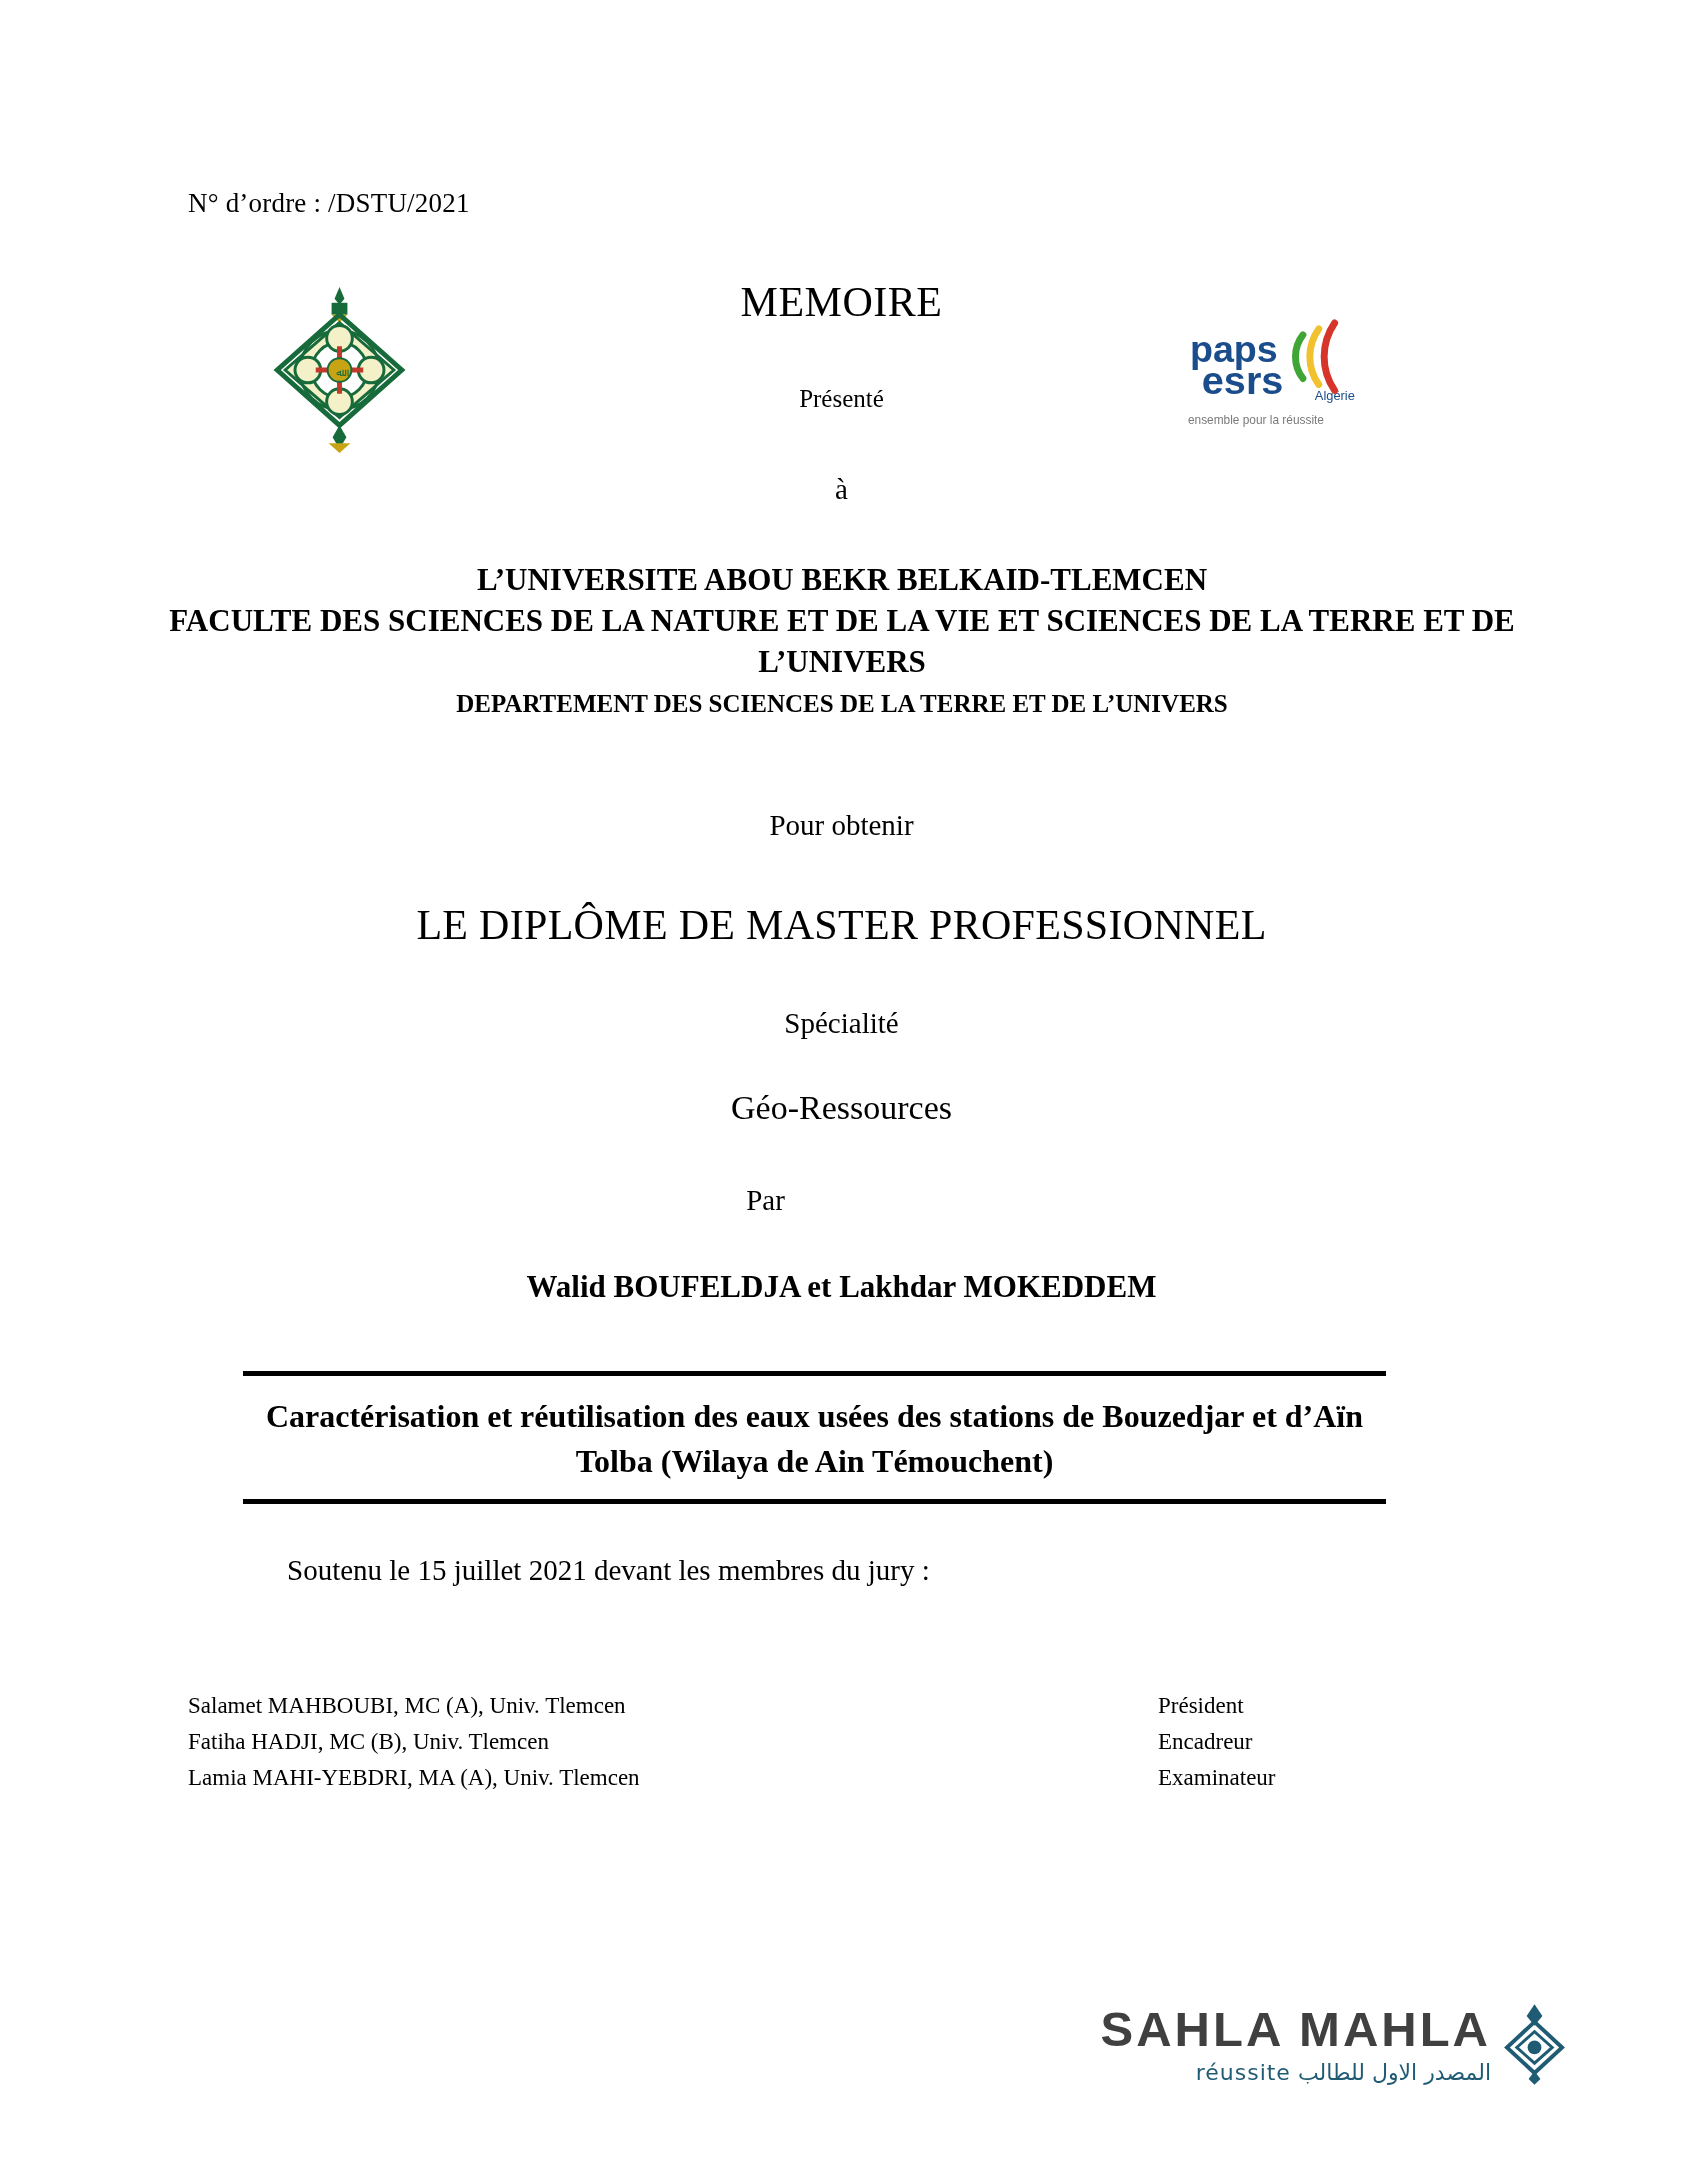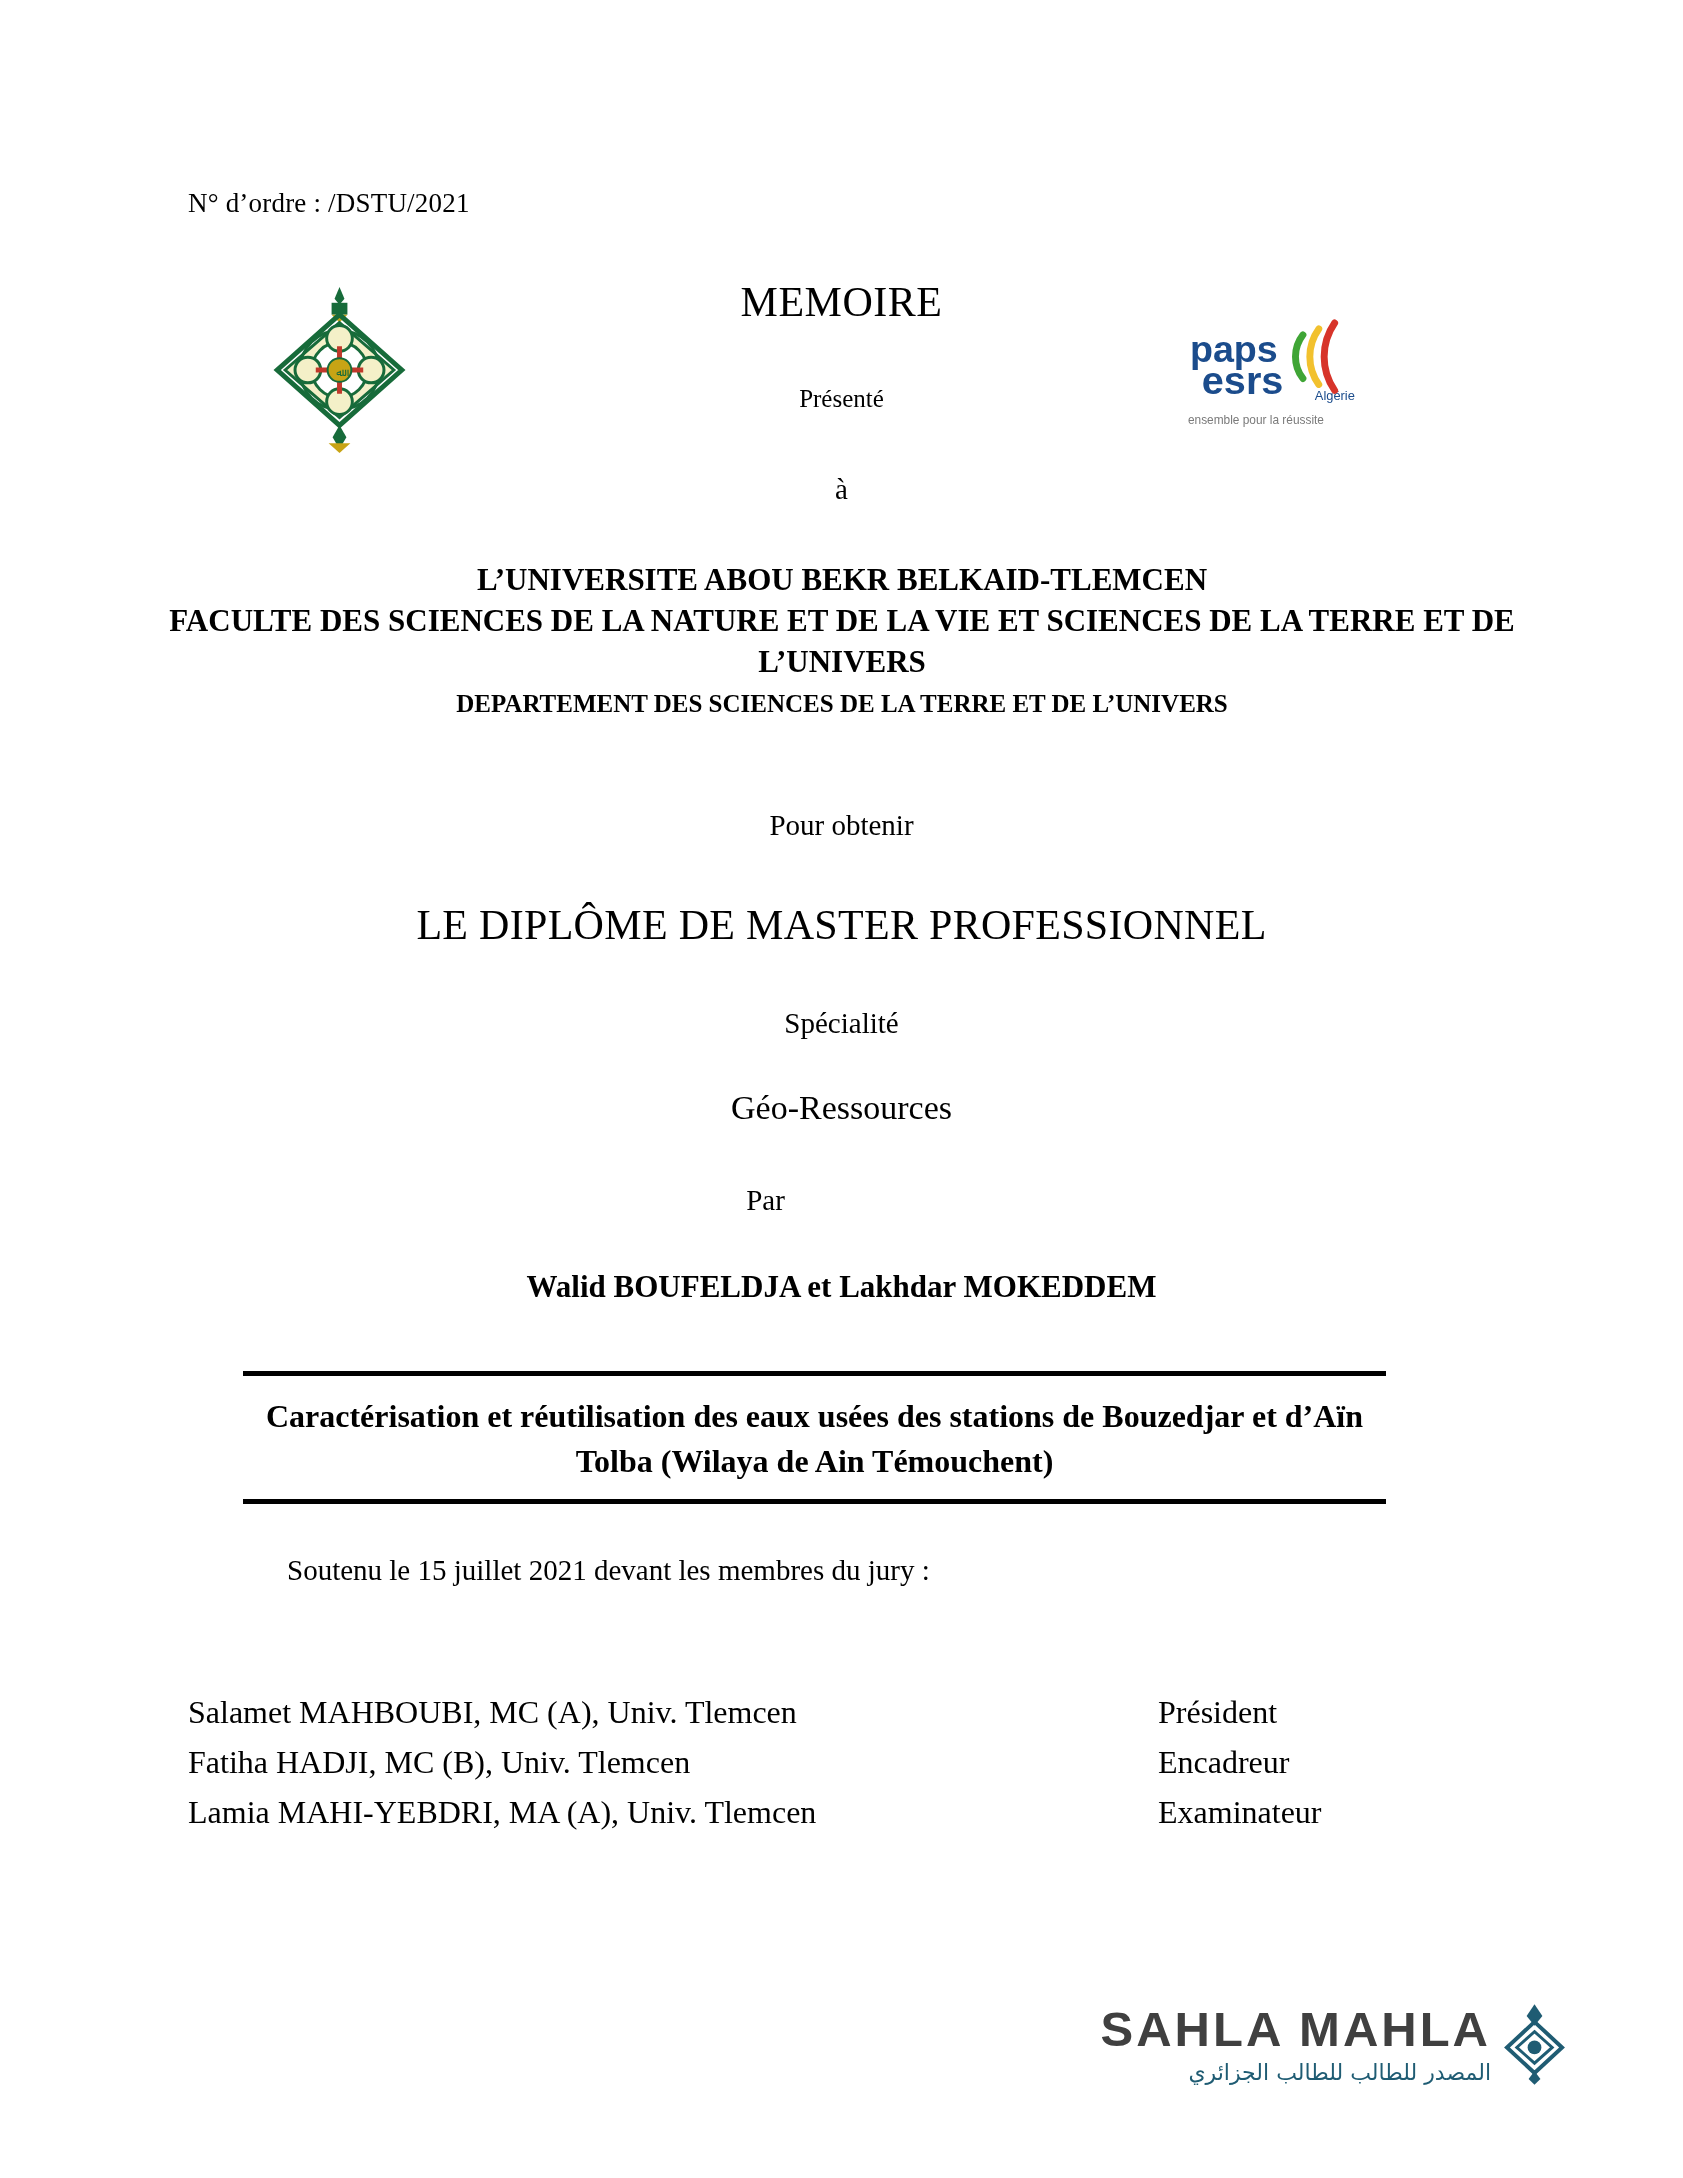--- a/index.html
+++ b/index.html
@@ -158,21 +158,21 @@
 
   
   .jury {
     position: absolute;
     left: 188px;
     top: 1688px;
     width: 1188px;
   }
   .jury-row {
     display: flex;
-    font-size: 32px;
+    font-size: 23px;
     line-height: 1.56;
   }
   .jury-name {
     width: 970px;
   }
   .jury-role {
     width: 218px;
   }
 
   
@@ -293,21 +293,21 @@
     </div>
     <div class="jury-row">
       <div class="jury-name">Lamia MAHI-YEBDRI, MA (A), Univ. Tlemcen</div>
       <div class="jury-role">Examinateur</div>
     </div>
   </div>
 
   <div class="brand">
     <div class="brand-texts">
       <div class="brand-main">SAHLA MAHLA</div>
-      <div class="brand-sub">المصدر للطالب للطالب الجزائري</div>
+      <div class="brand-sub">المصدر الاول للطالب réussite</div>
     </div>
     <div class="brand-mark">
       <svg viewBox="0 0 64 86" width="63" height="85" xmlns="http://www.w3.org/2000/svg">
         <path d="M32 2 L40 14 L32 24 L24 14 Z" fill="#1F5C73"></path>
         <path d="M32 20 L60 46 L32 72 L4 46 Z" fill="none" stroke="#1F5C73" stroke-width="4"></path>
         <path d="M32 30 L50 46 L32 62 L14 46 Z" fill="none" stroke="#1F5C73" stroke-width="3"></path>
         <circle cx="32" cy="46" r="7" fill="#1F5C73"></circle>
         <path d="M32 70 L38 78 L32 84 L26 78 Z" fill="#1F5C73"></path>
       </svg>
     </div>

